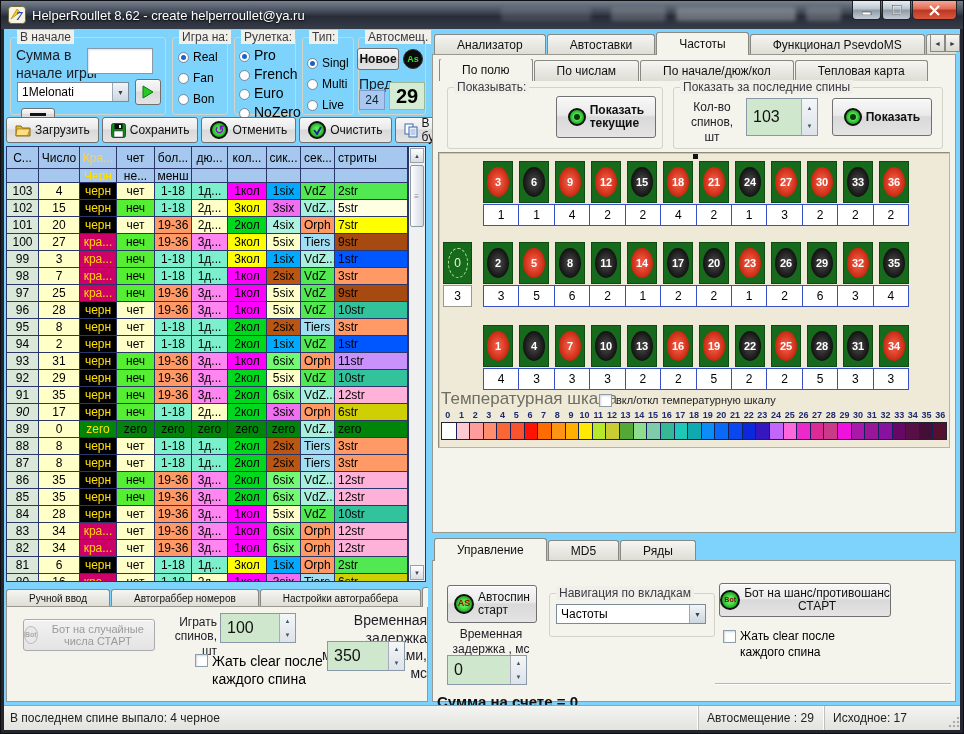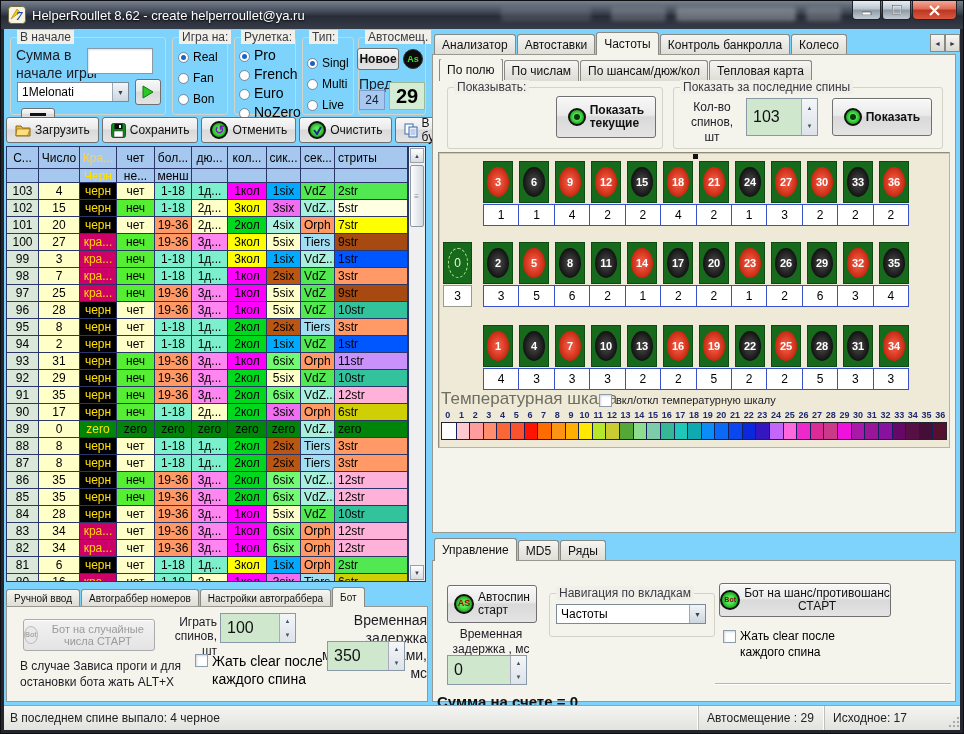--- a/index.html
+++ b/index.html
@@ -42,21 +42,21 @@
   .edit{background:#fff;border:1px solid #8a99a8;box-shadow:inset 1px 1px 2px #d8e0e8}
   .spin{display:flex;border:1px solid #8a99a8;background:#cfe8cd}
   .spin .val{flex:1;display:flex;align-items:center;padding-left:6px;font-size:16px;color:#111}
   .spin .arrows{width:16px;display:flex;flex-direction:column;border-left:1px solid #aab;background:linear-gradient(#f4f6f8,#dde3e9)}
   .spin .arrows span{flex:1;display:flex;align-items:center;justify-content:center;font-size:6px;color:#456}
   .combo{display:flex;background:#fff;border:1px solid #7a8a99;align-items:center}
   .combo .cval{flex:1;padding:1px 4px;white-space:nowrap;overflow:hidden}
   .combo .cbtn{width:16px;align-self:stretch;background:linear-gradient(#f2f5f8,#cdd6df);border-left:1px solid #9ab;display:flex;align-items:center;justify-content:center;font-size:7px;color:#345}
   
   .tabs{display:flex;align-items:flex-end;overflow:hidden}
-  .tabs .tab{border:1px solid #898983;border-bottom:none;border-radius:3px 3px 0 0;padding:3px 7px 3px;margin-right:1px;
+  .tabs .tab{border:1px solid #898983;border-bottom:none;border-radius:3px 3px 0 0;padding:3px 22px 3px;margin-right:1px;
     background:linear-gradient(#f5f5f2,#dddcd4);white-space:nowrap;color:#111}
   .tabs .tab.active{background:#f4f3ec;padding-bottom:5px;position:relative;z-index:3;margin-bottom:-1px;padding-top:4px}
   
   .topctl{position:absolute;top:2px;left:0;right:0;height:86px}
   
   .toolbar{position:absolute;top:88px;left:2px;height:27px;display:flex;gap:3px}
   .toolbar .btn{padding:0 8px;height:26px}
   
   .spintable{position:absolute;top:117px;left:2px;width:420px;height:436px;display:flex;border:1px solid #2a3668;background:#fff}
   .tgridwrap{flex:1;overflow:hidden}
@@ -448,21 +448,21 @@
                 <div class="tcell" style="background: rgb(0, 0, 0); color: rgb(255, 224, 0);">черн</div>
                 <div class="tcell" style="background: rgb(85, 238, 51); color: rgb(0, 0, 0);">неч</div>
                 <div class="tcell" style="background: rgb(255, 153, 102); color: rgb(0, 0, 0);">19-36</div>
                 <div class="tcell" style="background: rgb(255, 134, 240); color: rgb(0, 0, 0);">3д...</div>
                 <div class="tcell" style="background: rgb(0, 216, 30); color: rgb(0, 0, 0);">2кол</div>
                 <div class="tcell" style="background: rgb(114, 250, 114); color: rgb(0, 0, 0);">6six</div>
                 <div class="tcell left" style="background: rgb(168, 240, 220); color: rgb(0, 0, 0);">VdZ...</div>
                 <div class="tcell left" style="background: rgb(255, 178, 217); color: rgb(0, 0, 0);">12str</div>
               </div>
               <div class="trow">
-                <div class="tcell" style="background: rgb(217, 232, 217); color: rgb(0, 0, 0);">90</div>
+                <div class="tcell" style="background: rgb(217, 232, 217); color: rgb(0, 0, 0); font-style: italic;">90</div>
                 <div class="tcell" style="background: rgb(255, 255, 200); color: rgb(0, 0, 0);">17</div>
                 <div class="tcell" style="background: rgb(0, 0, 0); color: rgb(255, 224, 0);">черн</div>
                 <div class="tcell" style="background: rgb(85, 238, 51); color: rgb(0, 0, 0);">неч</div>
                 <div class="tcell" style="background: rgb(124, 240, 204); color: rgb(0, 0, 0);">1-18</div>
                 <div class="tcell" style="background: rgb(255, 255, 200); color: rgb(0, 0, 0);">2д...</div>
                 <div class="tcell" style="background: rgb(0, 216, 30); color: rgb(0, 0, 0);">2кол</div>
                 <div class="tcell" style="background: rgb(239, 111, 240); color: rgb(0, 0, 0);">3six</div>
                 <div class="tcell left" style="background: rgb(255, 153, 102); color: rgb(0, 0, 0);">Orph</div>
                 <div class="tcell left" style="background: rgb(207, 207, 6); color: rgb(0, 0, 0);">6str</div>
               </div>
@@ -624,44 +624,42 @@
         <div class="abs lbl small" style="left:298px;top:5px;width:122px;text-align:right;line-height:1.25">
           <span>Временная задержка</span><br><span>между спинами, мс</span>
         </div>
         <div class="spin abs" style="left:320px;top:34px;width:78px;height:30px">
           <span class="val">350</span>
           <span class="arrows">
               <span>▲</span>
               <span>▼</span>
             </span>
         </div>
-        <div class="abs lbl" style="left:13px;top:52px;line-height:1.3">
-          <span>В случае Зависа проги и для</span><br><span>остановки бота жать ALT+X</span>
-        </div>
       </div>
     </div>
 
     <div class="rightcol">
       <div class="maintabs tabs">
           <span class="tab">Анализатор</span>
           <span class="tab">Автоставки</span>
           <span class="tab active">Частоты</span>
+          <span class="tab">Функционал PsevdoMS</span>
           <span class="tab">Контроль банкролла</span>
           <span class="tab">Колесо</span>
         </div>
       <div class="tabarrows">
         <span class="ta">◄</span>
         <span class="ta">►</span>
       </div>
 
       <div class="freqpanel">
         <div class="subtabs tabs">
             <span class="tab active">По полю</span>
             <span class="tab">По числам</span>
-            <span class="tab">По шансам/дюж/кол</span>
+            <span class="tab">По начале/дюж/кол</span>
             <span class="tab">Тепловая карта</span>
           </div>
 
         <div class="grp showgrp1">
           <span class="gtitle">Показывать:</span>
           <div class="btn btn2line abs" style="left:108px;top:8px;width:100px;height:42px">
             <span class="gcirc">
                 <span style="width:6px;height:6px;border-radius:50%;background:#0a3a0a;display:inline-block"></span>
               </span>
             <span><span>Показать</span><br><span>текущие</span></span>

